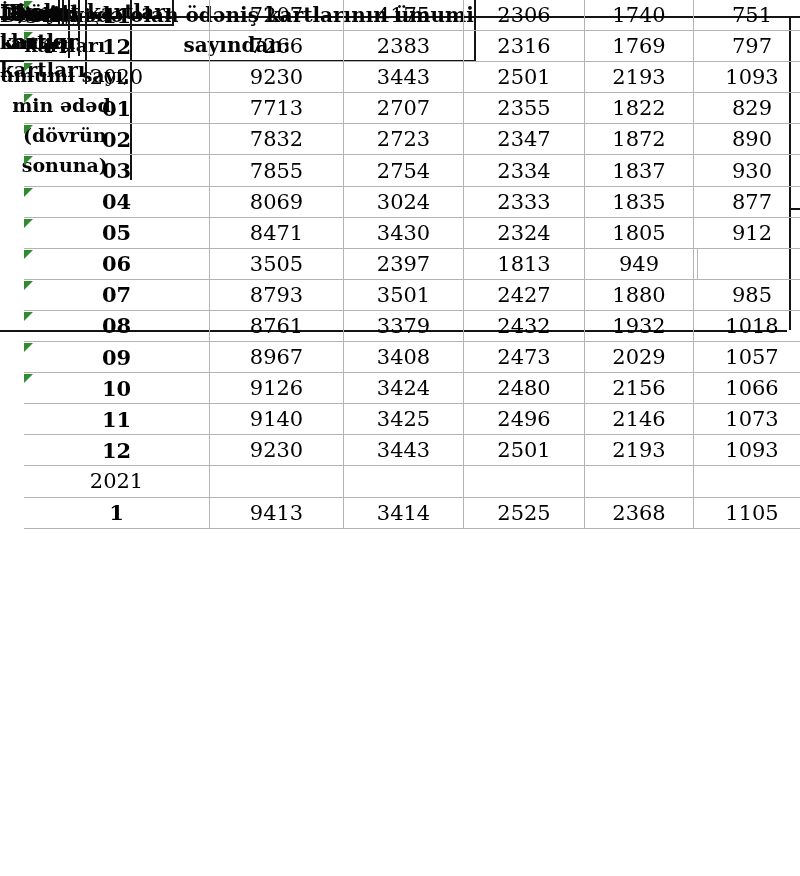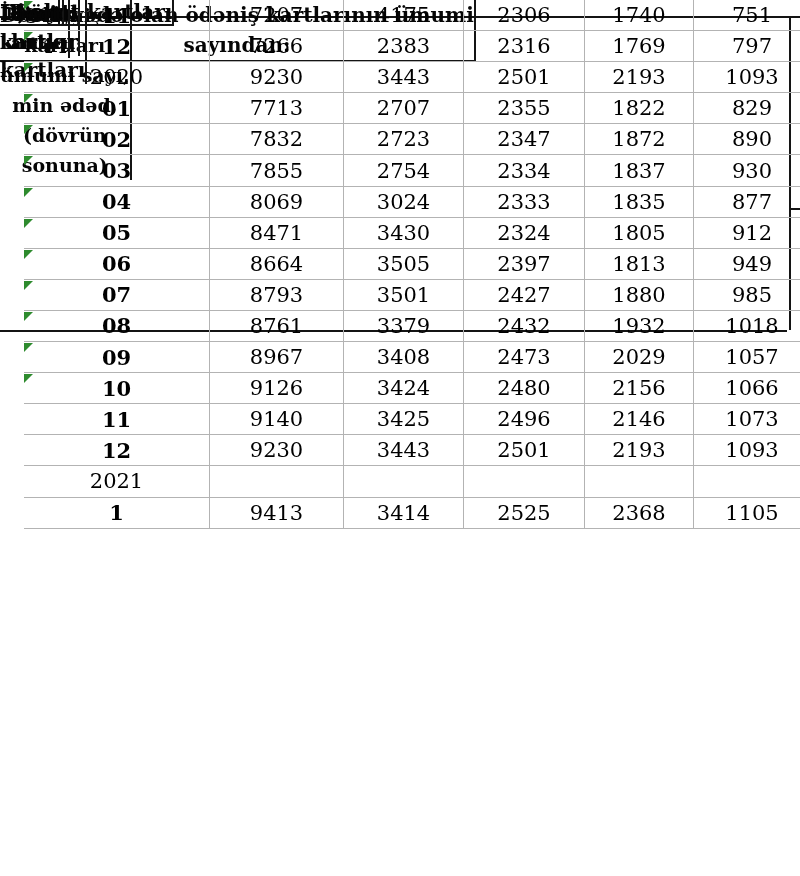--- a/index.html
+++ b/index.html
@@ -150,21 +150,20 @@
         <div class="cell">8471</div>
         <div class="cell">3430</div>
         <div class="cell">2324</div>
         <div class="cell">1805</div>
         <div class="cell">912</div>
         <div class="cell sliver"></div>
       </div>
       <div class="row">
         <div class="flag"></div>
         <div class="cell label">06</div>
-        <div class="cell">8664</div>
         <div class="cell">3505</div>
         <div class="cell">2397</div>
         <div class="cell">1813</div>
         <div class="cell">949</div>
         <div class="cell sliver"></div>
       </div>
       <div class="row">
         <div class="flag"></div>
         <div class="cell label">07</div>
         <div class="cell">8793</div>

